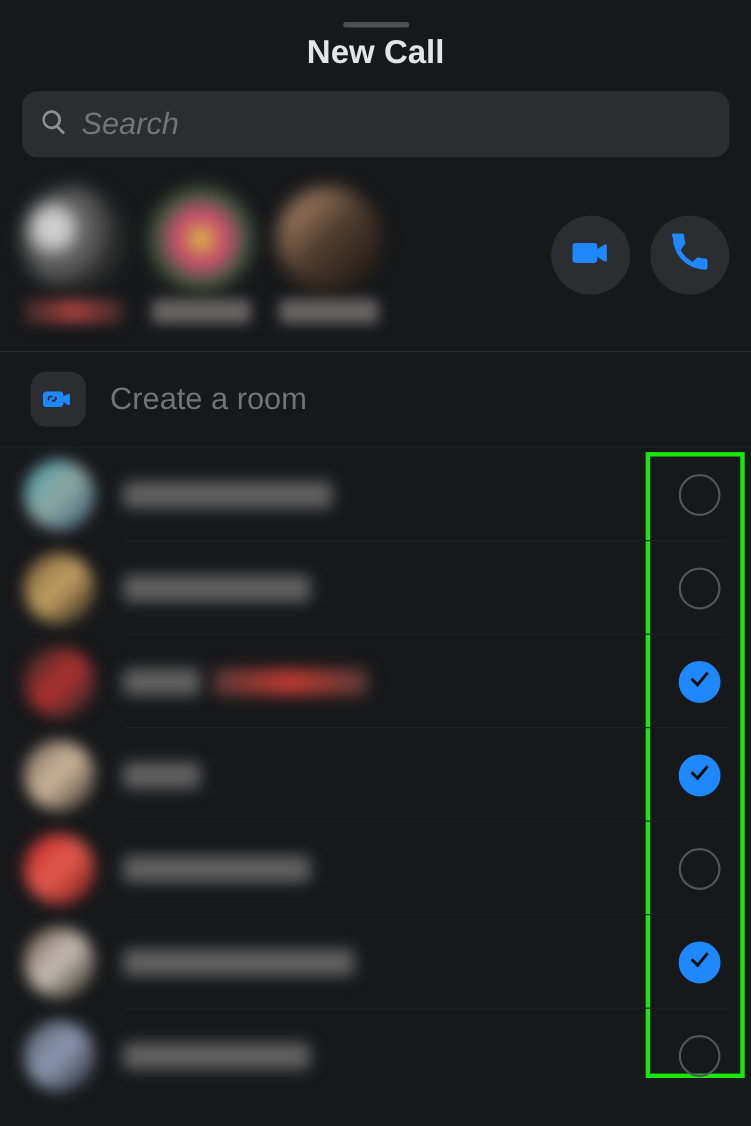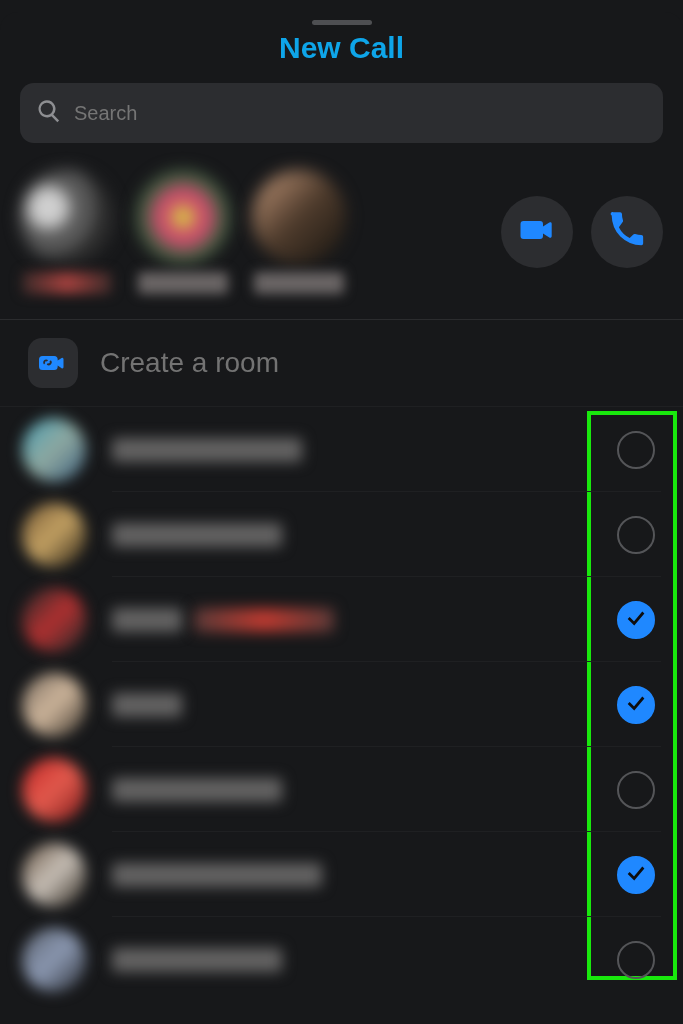--- a/index.html
+++ b/index.html
@@ -24,34 +24,34 @@
     border-radius:18px 18px 0 0;
     display:flex; flex-direction:column;
   }
   .grabber {
     width:60px; height:5px; border-radius:3px;
     background:#4e4f52; margin:8px auto 6px;
   }
   .title {
     text-align:center;
     font-weight:700; font-size:30px;
-    color:#0ea5e9; margin-bottom:18px;
+    color:#e5e5e5; margin-bottom:18px;
   }
   .search-wrap { padding:0 20px; }
   .search {
     display:flex; align-items:center; gap:12px;
     background:#2c2d30;
     border-radius:14px;
     height:60px;
     padding:0 16px;
   }
   .search svg { width:26px; height:26px; fill:#8e8f92; }
   .search input {
     flex:1; background:none; border:none; outline:none;
-    color:#ffffff; font-size:20px;
+    color:#ffffff; font-size:28px;font-style:italic;
   }
   .selected-row {
     display:flex; align-items:center;
     padding:18px 20px 0 20px;
     height:160px;
   }
   .sel-thumbs { display:flex; gap:22px; flex:1; }
   .sel-thumb {
     width:94px; display:flex; flex-direction:column; align-items:center; gap:8px;
     position:relative;

